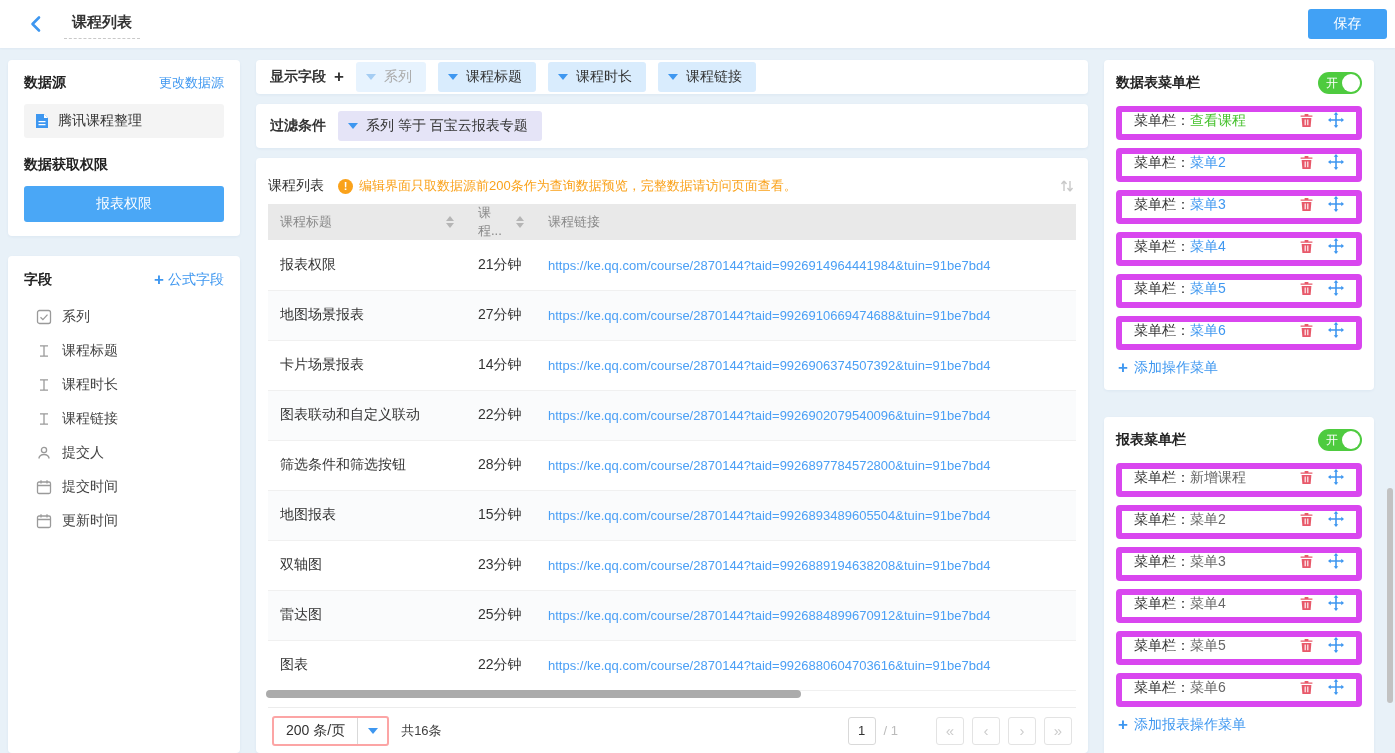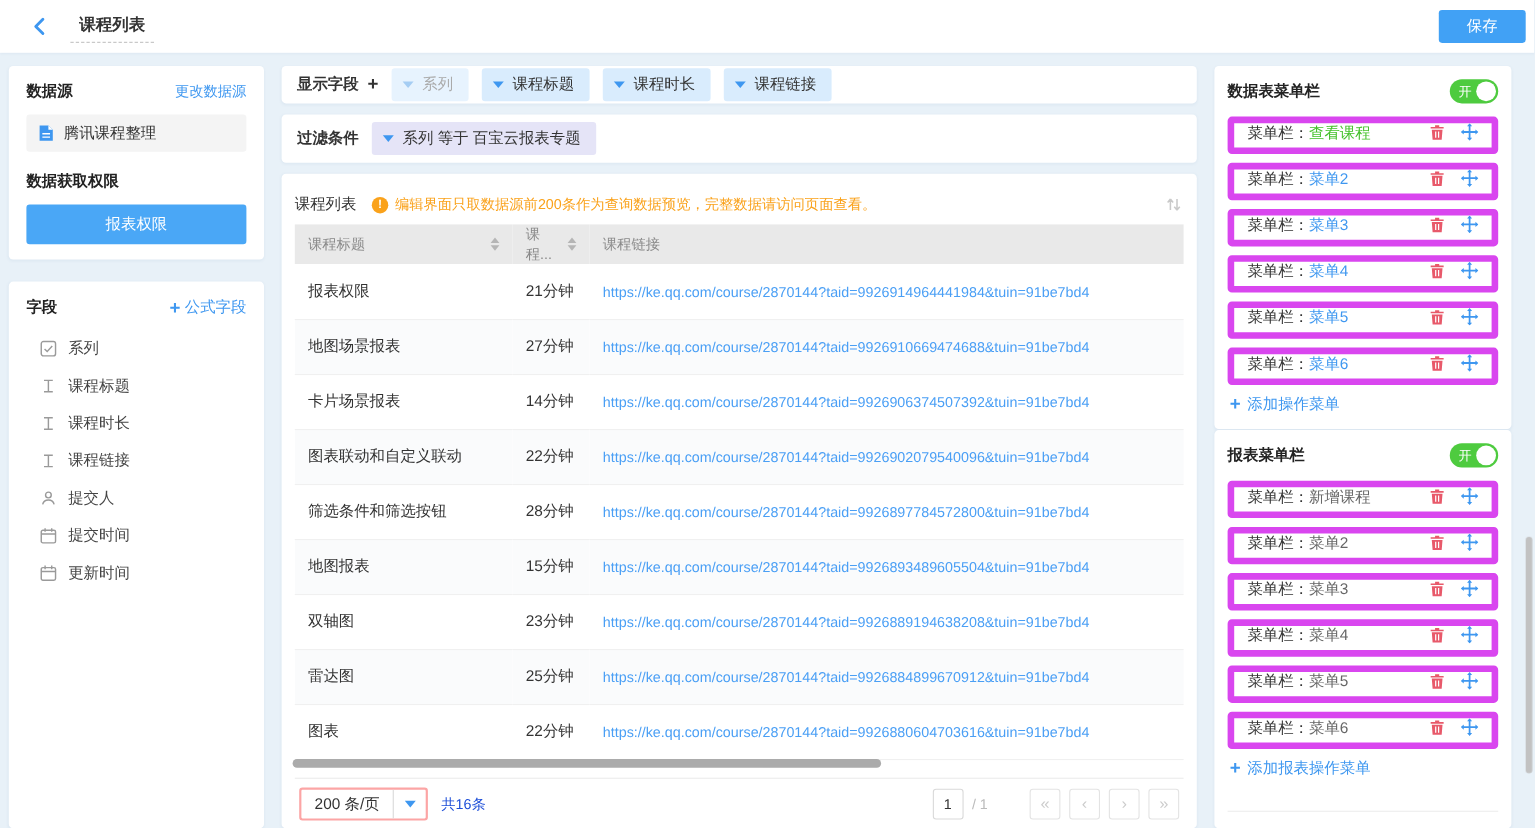--- a/index.html
+++ b/index.html
@@ -14,21 +14,21 @@
   .back-btn { width:28px; height:28px; display:flex; align-items:center; justify-content:center; cursor:pointer; }
   .page-title { font-size:15px; font-weight:bold; margin-left:14px; padding:4px 8px 6px;
     border-bottom:1px dashed #c9c9c9; }
   .save-btn { margin-left:auto; width:79px; height:30px; background:#41a1f5; color:#fff;
     border:none; border-radius:3px; font-size:14px; cursor:pointer; font-family:inherit; }
   
   .content { display:flex; padding:12px 20px 0 8px; gap:16px; height:705px; }
   .card { background:#fff; border-radius:4px; box-shadow:0 1px 3px rgba(30,80,140,.06); }
   .col-left  { width:232px; display:flex; flex-direction:column; gap:20px; }
   .col-main  { width:832px; display:flex; flex-direction:column; gap:10px; }
-  .col-right { width:270px; display:flex; flex-direction:column; gap:1px; }
+  .col-right { width:270px; display:flex; flex-direction:column; gap:27px; }
   
   .panel { padding:14px 16px; }
   .panel-head { display:flex; align-items:center; justify-content:space-between; }
   .panel-title { font-weight:bold; font-size:14px; color:#222; }
   .link { color:#3e97f0; font-size:13px; cursor:pointer; text-decoration:none; }
   .ds-item { margin-top:12px; background:#f4f4f4; border-radius:3px; height:34px;
     display:flex; align-items:center; gap:8px; padding:0 10px; cursor:pointer; }
   .perm-title { margin-top:18px; font-weight:bold; color:#222; }
   .perm-btn { margin-top:12px; width:100%; height:36px; background:#4aa7f6; color:#fff;
     border:none; border-radius:3px; font-size:14px; cursor:pointer; font-family:inherit; }
@@ -68,21 +68,21 @@
   .sort-arrows .dn { border-top:5px solid #b5b5b5; }
   .hscroll { position:absolute; left:10px; bottom:55px; width:535px; height:8px;
     border-radius:4px; background:#ababab; cursor:pointer; }
   .pager { margin-top:auto; border-top:1px solid #ececec; height:46px; display:flex;
     align-items:center; gap:12px; padding:0 4px; }
   .size-select { display:flex; align-items:center; height:30px; border:2px solid #fca5a5;
     border-radius:3px; cursor:pointer; overflow:hidden; }
   .size-select .txt { padding:0 12px; color:#333; }
   .size-select .arrow-box { width:30px; height:30px; border-left:1px solid #d9d9d9;
     display:flex; align-items:center; justify-content:center; }
-  .total { color:#1d4ed8; font-size:13px; }
+  .total { color:#404040; font-size:13px; }
   .pager-right { margin-left:auto; display:flex; align-items:center; gap:8px; }
   .page-input { width:28px; height:28px; border:1px solid #d9d9d9; border-radius:3px;
     text-align:center; font-size:13px; color:#333; font-family:inherit; }
   .of-pages { color:#bbb; font-size:13px; margin-right:30px; }
   .pg-btn { width:28px; height:28px; border:1px solid #e3e3e3; border-radius:3px; background:#fff;
     color:#ccc; display:flex; align-items:center; justify-content:center; font-size:15px; cursor:pointer; }
   
   .menu-card { padding:12px 12px 10px; }
   .menu-head { display:flex; align-items:center; justify-content:space-between; margin-bottom:12px; }
   .toggle { width:44px; height:22px; background:#4ecb3f; border-radius:11px; position:relative;

